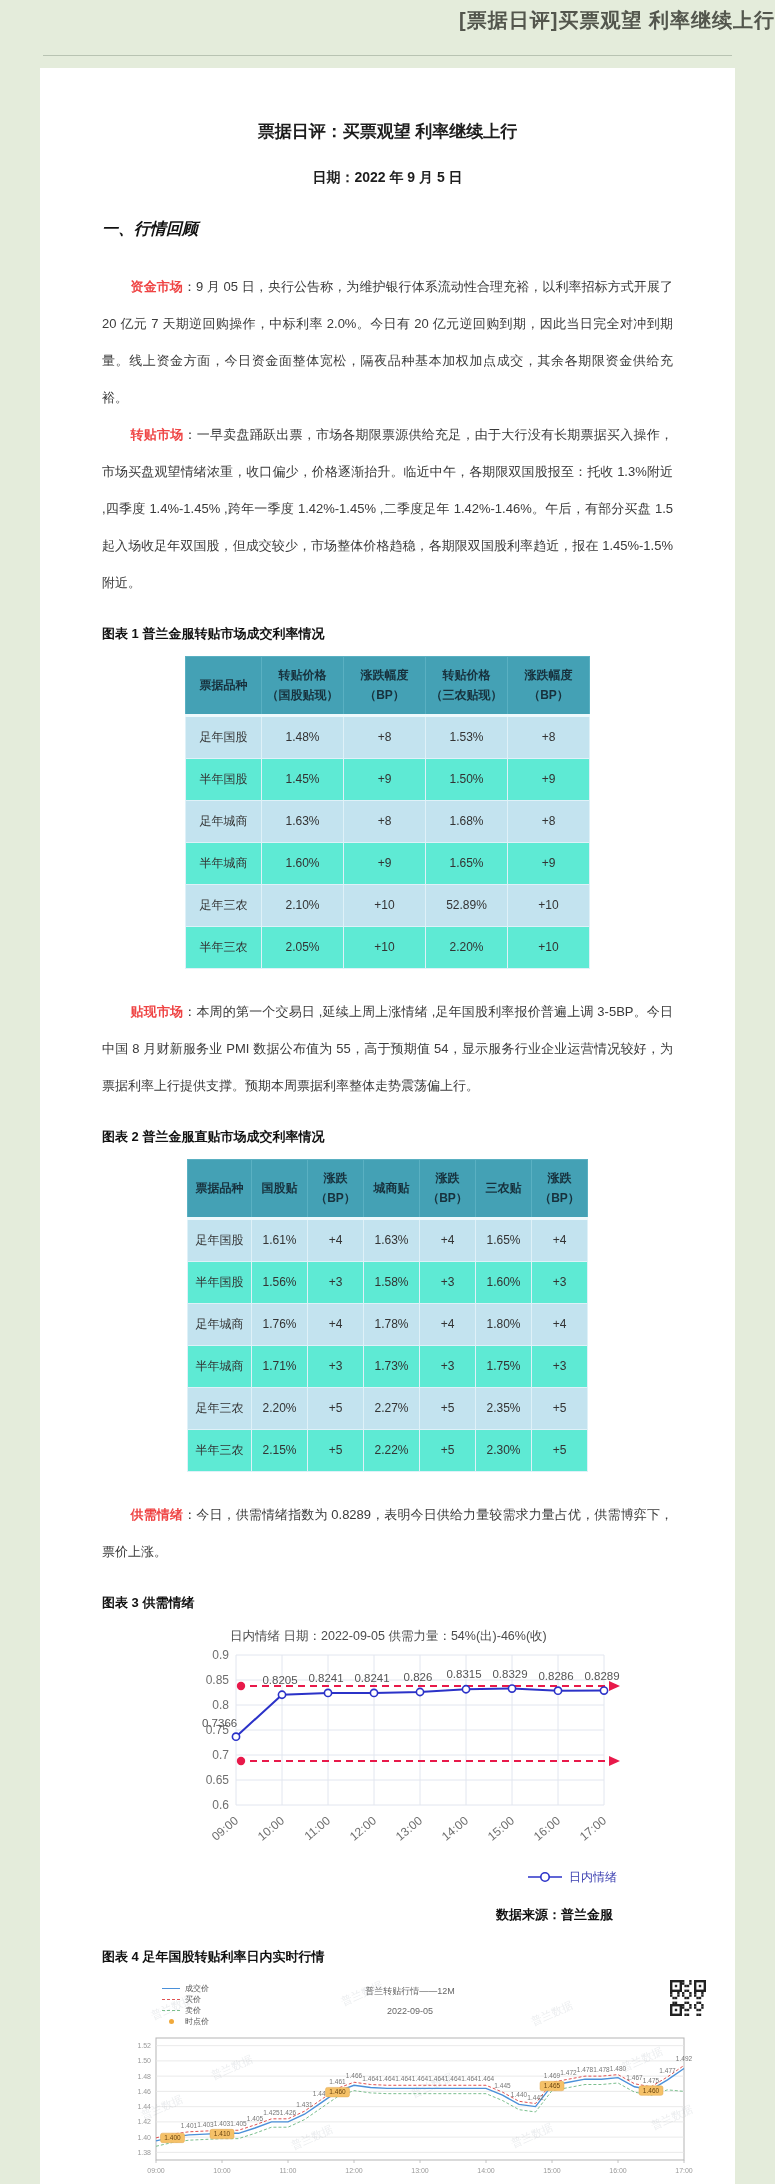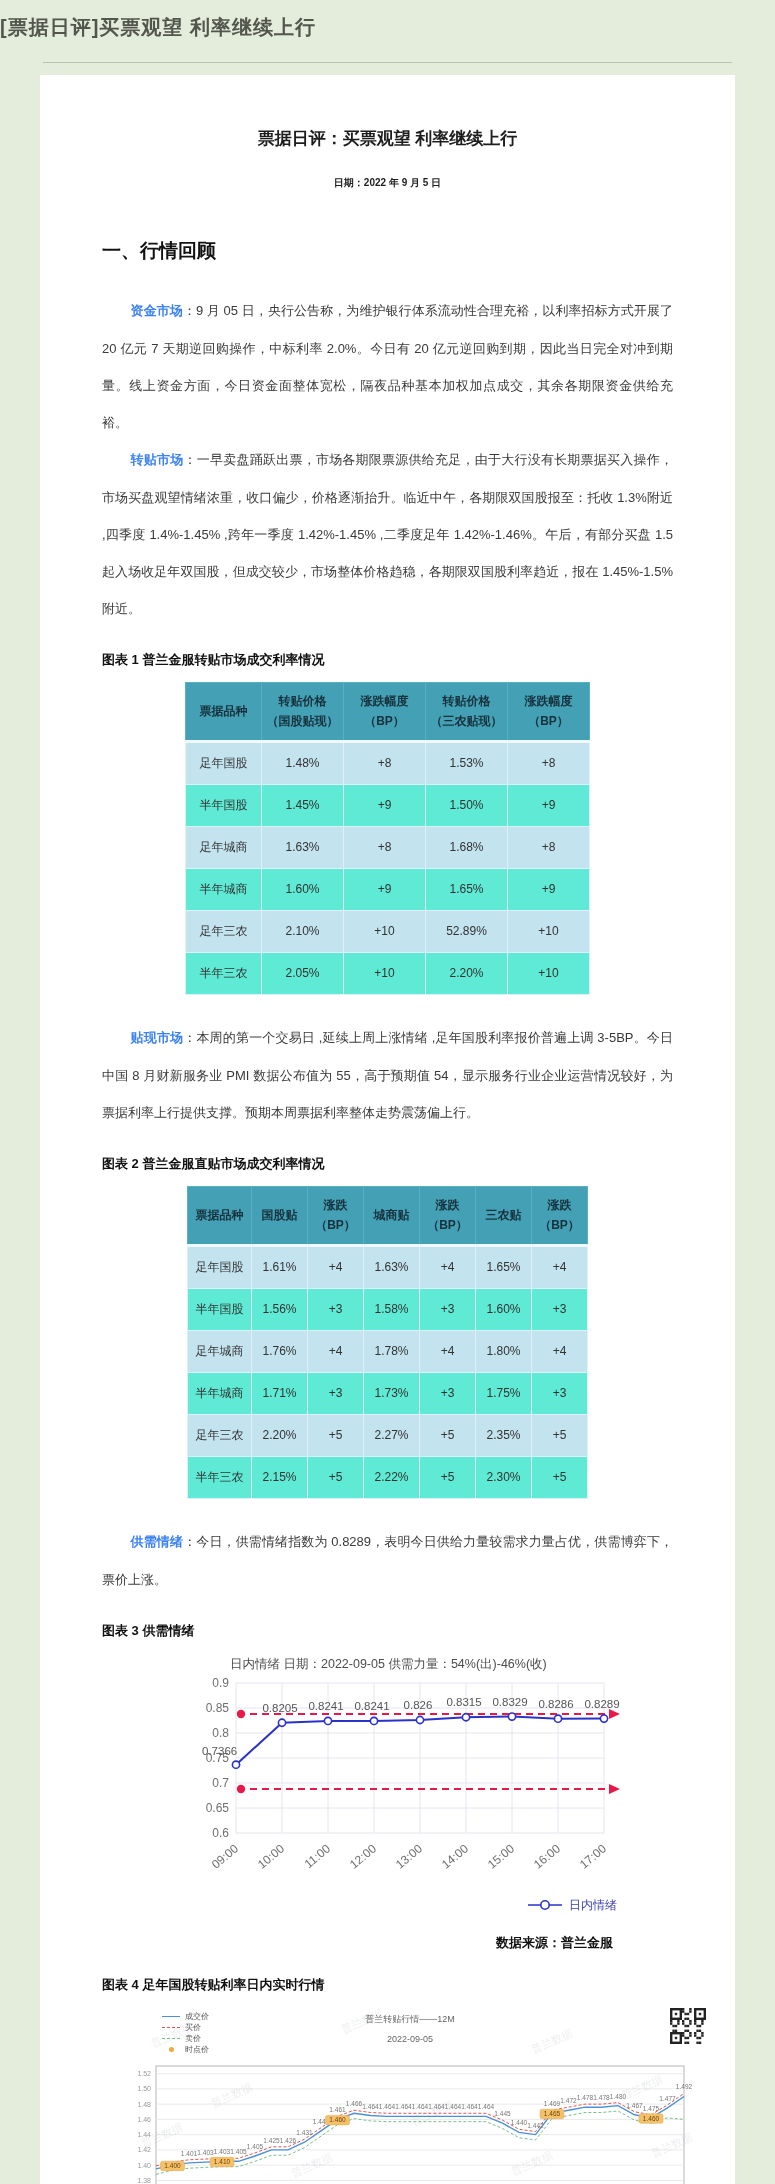--- a/index.html
+++ b/index.html
@@ -4,36 +4,36 @@
 <style>
   * { box-sizing: border-box; margin: 0; padding: 0; }
   html,body { width: 775px; }
   body {
     background: #e4ecdb;
     font-family: "Liberation Sans", sans-serif;
     color: #333;
     padding-bottom: 39px;
   }
   
-  .page-header { text-align: left; padding-top: 14px; }
+  .page-header { text-align: right; padding-top: 7px; }
   .page-title { font-size: 20px; font-weight: bold; color: #53564d; letter-spacing: 1px; }
   .page-meta { margin-top: 17px; font-size: 12px; color: #8b9087; }
   .page-meta .grp { margin-left: 26px; }
   .page-meta .grp:first-child { margin-left: 0; }
   .page-meta .lbl { margin-right: 7px; }
   .font-ctl { margin: 0 4px; cursor: pointer; }
   .header-rule { border: none; border-top: 1px solid #b8c3b2; margin: 21px 43px 0; }
   
   .card { background: #fff; margin: 12px 40px 0; padding: 52px 62px 70px; min-height: 2033px; }
   .article-title { text-align: center; font-size: 17px; font-weight: bold; color: #1d1d1d; }
-  .article-date { text-align: center; font-size: 10px; font-weight: bold; color: #1d1d1d; margin-top: 26px; }
-  .section-heading { font-size: 19px; font-weight: bold; color: #111; margin-top: 48px; }
+  .article-date { text-align: center; font-size: 14px; font-weight: bold; color: #1d1d1d; margin-top: 26px; }
+  .section-heading { font-size: 16px; font-weight: bold; color: #111; margin-top: 32px; font-style: italic; }
   .para-group { margin-top: 28px; }
   .para { font-size: 13px; line-height: 37px; text-align: justify; text-indent: 2.2em; color: #3a3a3a; }
-  .para b { color: #3b82f6; font-family: Liberation Mono, monospace; }
+  .para b { color: #ef4444; }
   
   .tbl-caption { font-weight: bold; font-size: 13px; color: #111; margin-top: 24px; }
   table.rate { border-collapse: collapse; margin: 13px auto 8px; table-layout: fixed; font-size: 12px; text-align: center; }
   table.t5 { width: 404px; }
   table.t7 { width: 400px; }
   .rate th {
     background: #44a1b5; color: #17313d; font-weight: bold;
     padding: 8px 2px; white-space: pre-line; line-height: 1.7;
     border: 1px solid #5ab0c2; border-bottom: 3px solid #eef9fc;
   }

